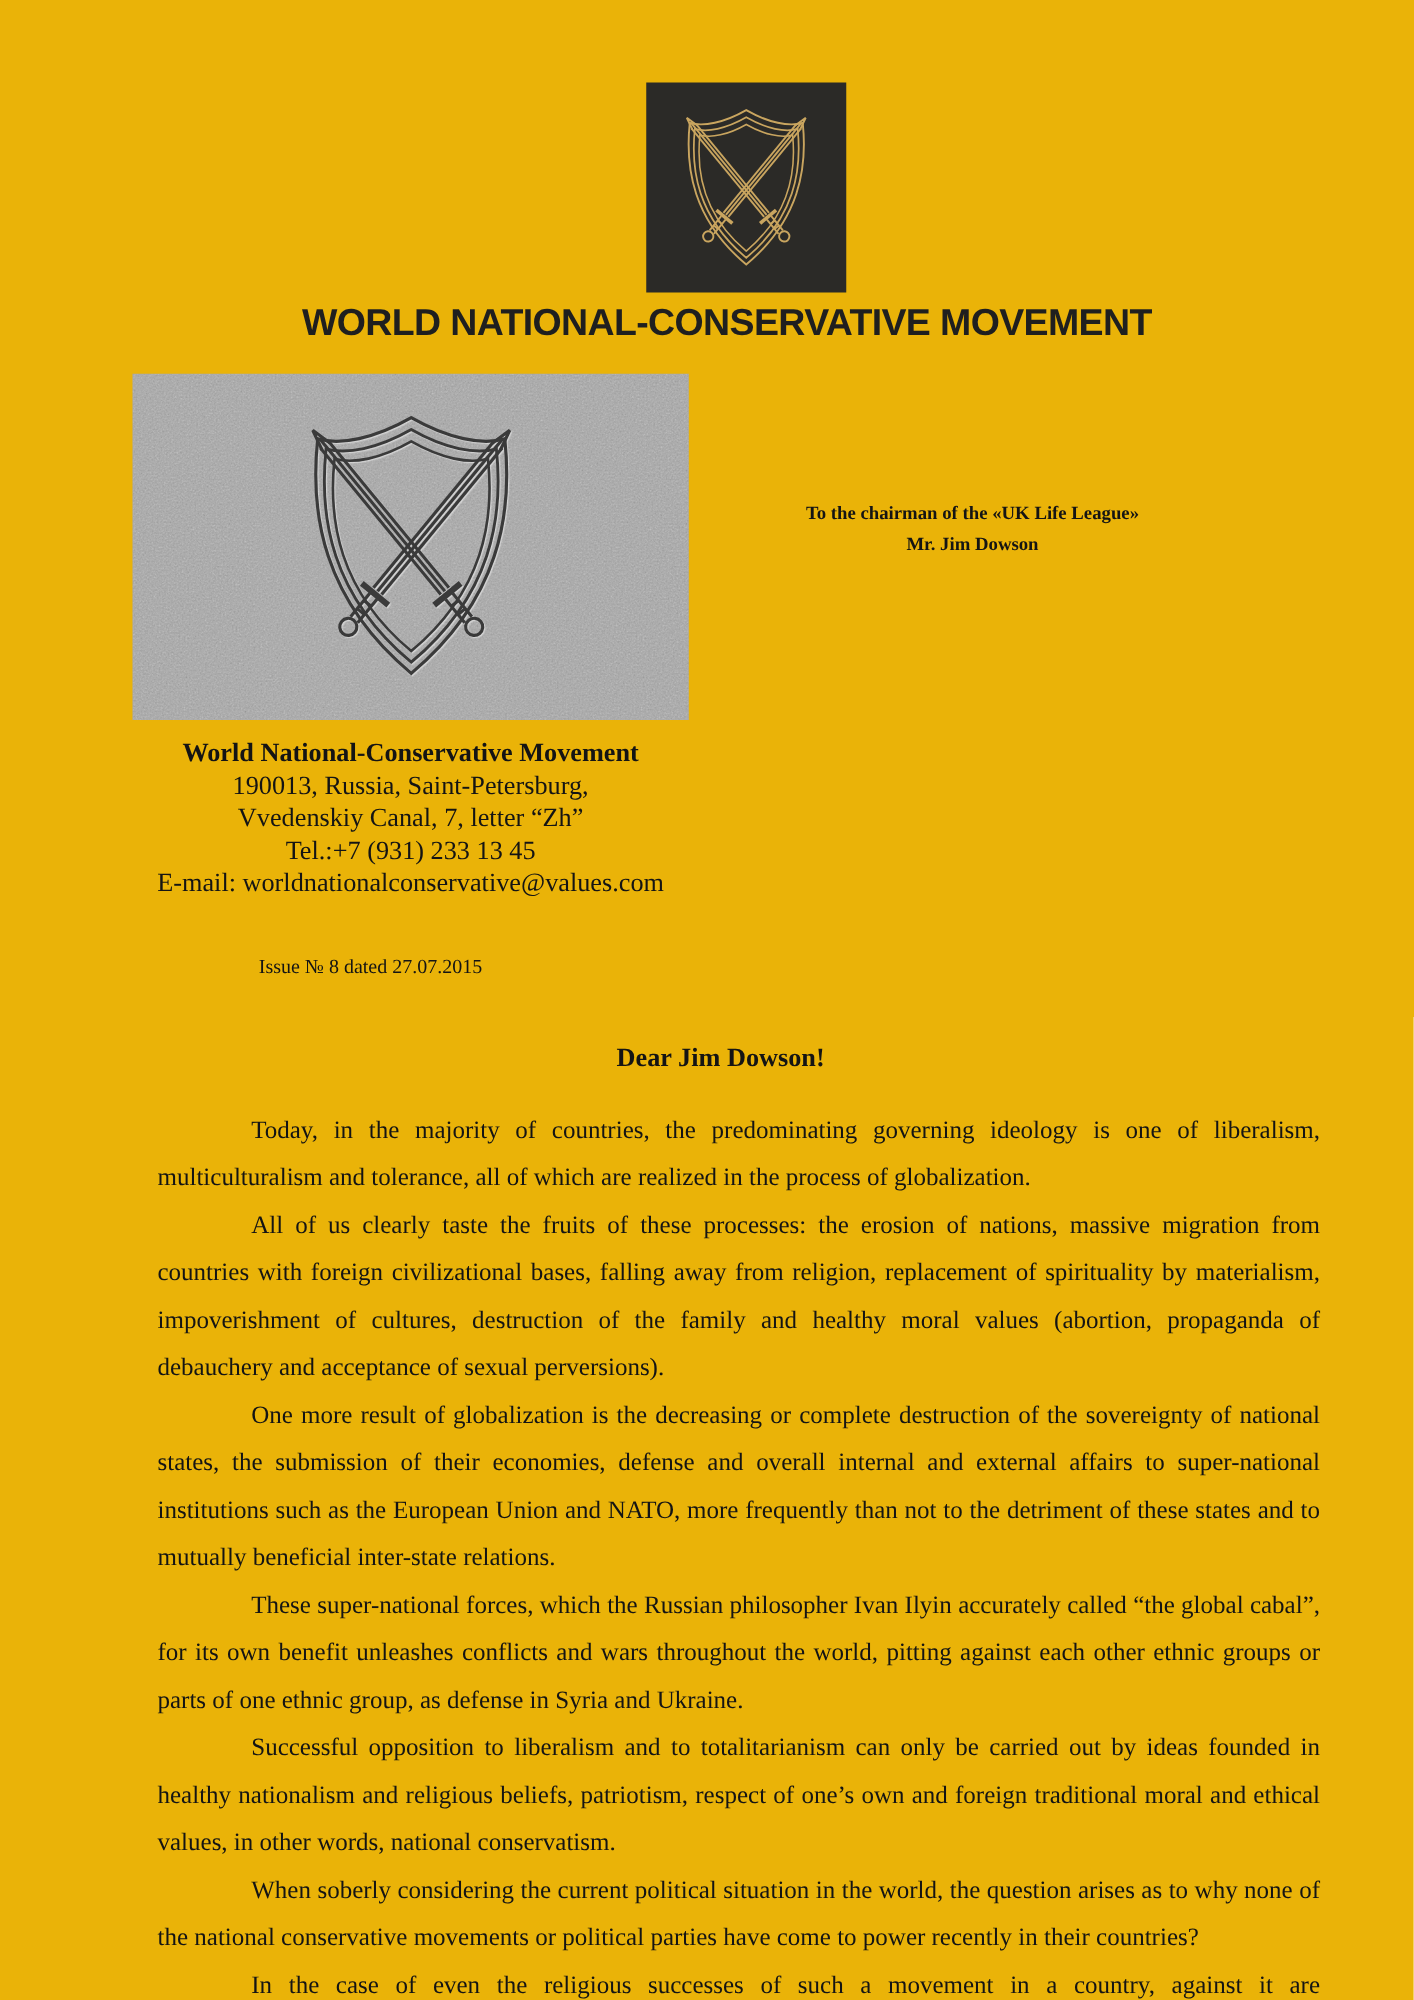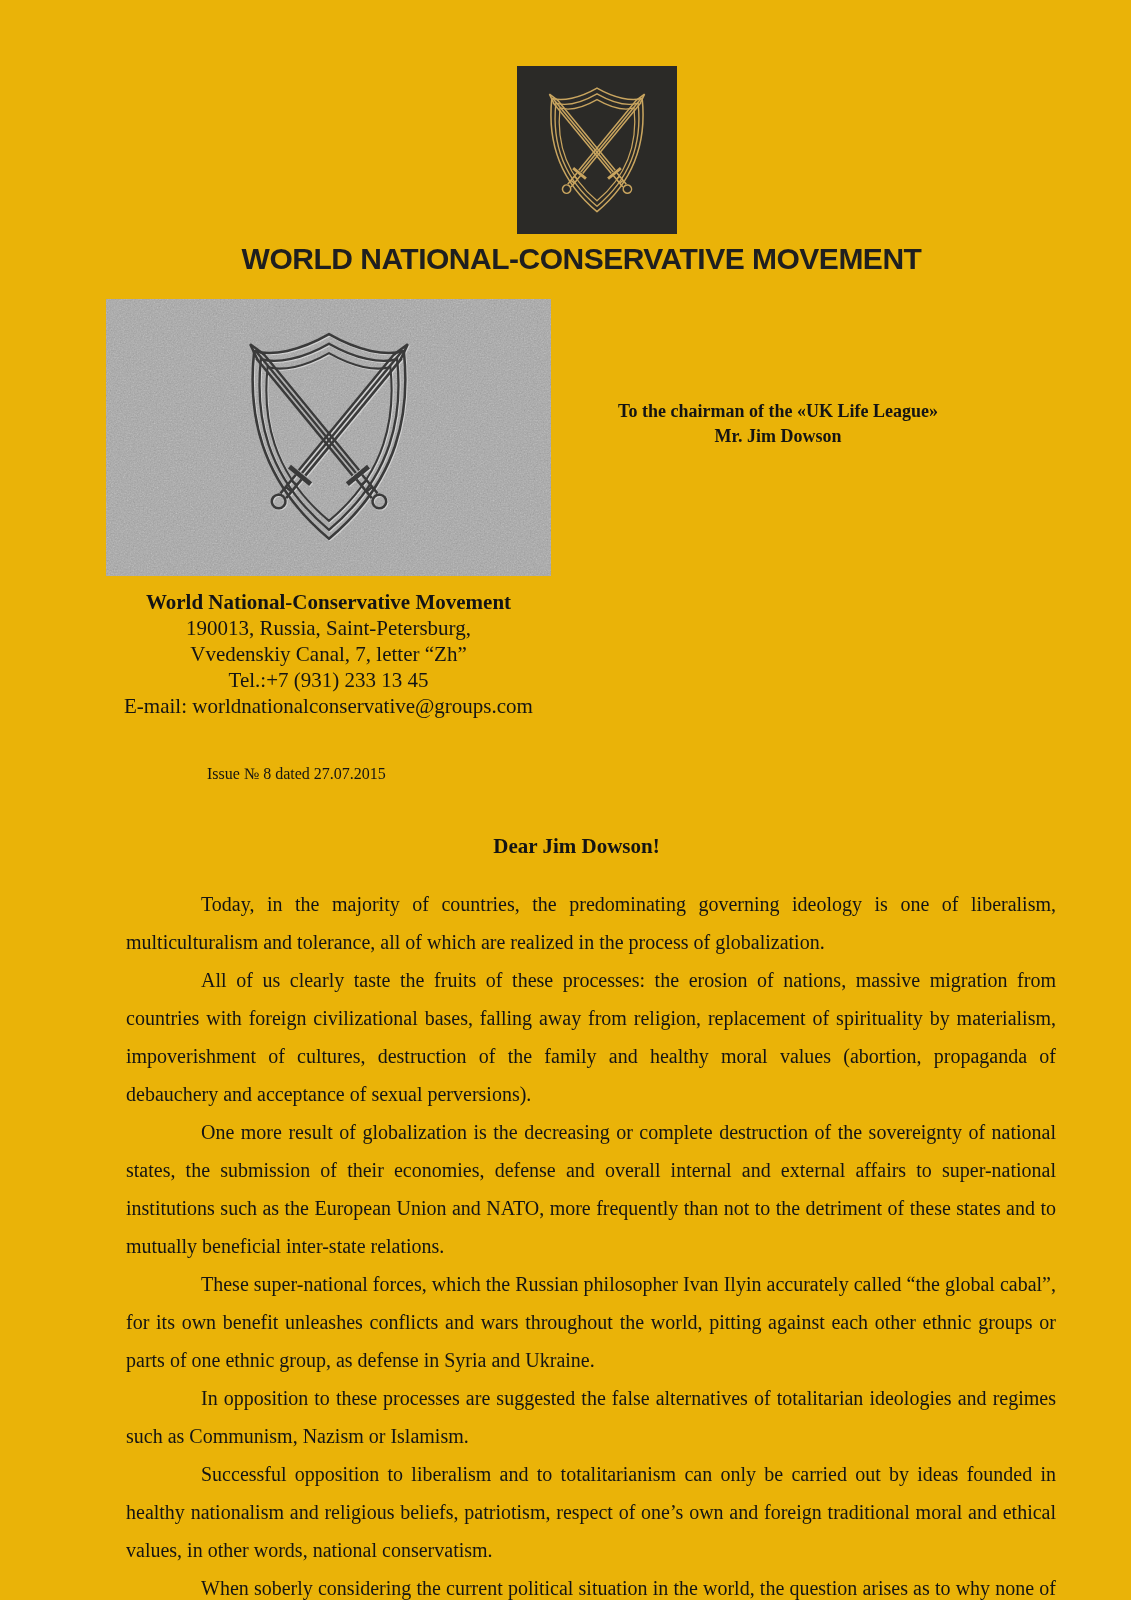--- a/index.html
+++ b/index.html
@@ -55,21 +55,21 @@
     position: relative;
     color: var(--engraving-dark, #3a3a3a);
     filter: drop-shadow(1px 1px 0 rgba(255,255,255,0.45));
   }
   .recipient {
     margin-left: 22px;
     width: 410px;
     padding-top: 100px;
     text-align: center;
     font-weight: bold;
-    font-size: 18px;
+    font-size: 15px;
     line-height: 25px;
     white-space: nowrap;
   }
 
   
   .org-block {
     margin: 13px 0 0 106px;
     width: 445px;
     text-align: center;
     font-size: 21px;
@@ -156,31 +156,30 @@
       <div>To the chairman of the «UK Life League»</div>
       <div>Mr. Jim Dowson</div>
     </div>
   </div>
 
   <div class="org-block">
     <div class="org-name">World National-Conservative Movement</div>
     <div>190013, Russia, Saint-Petersburg,</div>
     <div>Vvedenskiy Canal, 7, letter “Zh”</div>
     <div>Tel.:+7 (931) 233 13 45</div>
-    <div>E-mail: worldnationalconservative@groups.com</div>
+    <div>E-mail: worldnationalconservative@values.com</div>
   </div>
 
   <div class="issue-line">Issue № 8 dated 27.07.2015</div>
 
   <div class="salutation">Dear Jim Dowson!</div>
 
   <div class="letter-body">
     <p>Today, in the majority of countries, the predominating governing ideology is one of liberalism, multiculturalism and tolerance, all of which are realized in the process of globalization.</p>
     <p>All of us clearly taste the fruits of these processes: the erosion of nations, massive migration from countries with foreign civilizational bases, falling away from religion, replacement of spirituality by materialism, impoverishment of cultures, destruction of the family and healthy moral values (abortion, propaganda of debauchery and acceptance of sexual perversions).</p>
     <p>One more result of globalization is the decreasing or complete destruction of the sovereignty of national states, the submission of their economies, defense and overall internal and external affairs to super-national institutions such as the European Union and NATO, more frequently than not to the detriment of these states and to mutually beneficial inter-state relations.</p>
     <p>These super-national forces, which the Russian philosopher Ivan Ilyin accurately called “the global cabal”, for its own benefit unleashes conflicts and wars throughout the world, pitting against each other ethnic groups or parts of one ethnic group, as defense in Syria and Ukraine.</p>
-    <p>In opposition to these processes are suggested the false alternatives of totalitarian ideologies and regimes such as Communism, Nazism or Islamism.</p>
     <p>Successful opposition to liberalism and to totalitarianism can only be carried out by ideas founded in healthy nationalism and religious beliefs, patriotism, respect of one’s own and foreign traditional moral and ethical values, in other words, national conservatism.</p>
     <p>When soberly considering the current political situation in the world, the question arises as to why none of the national conservative movements or political parties have come to power recently in their countries?</p>
     <p class="stretch-last">In the case of even the religious successes of such a movement in a country, against it are</p>
   </div>
 
 </div>
 
 </body></html>

